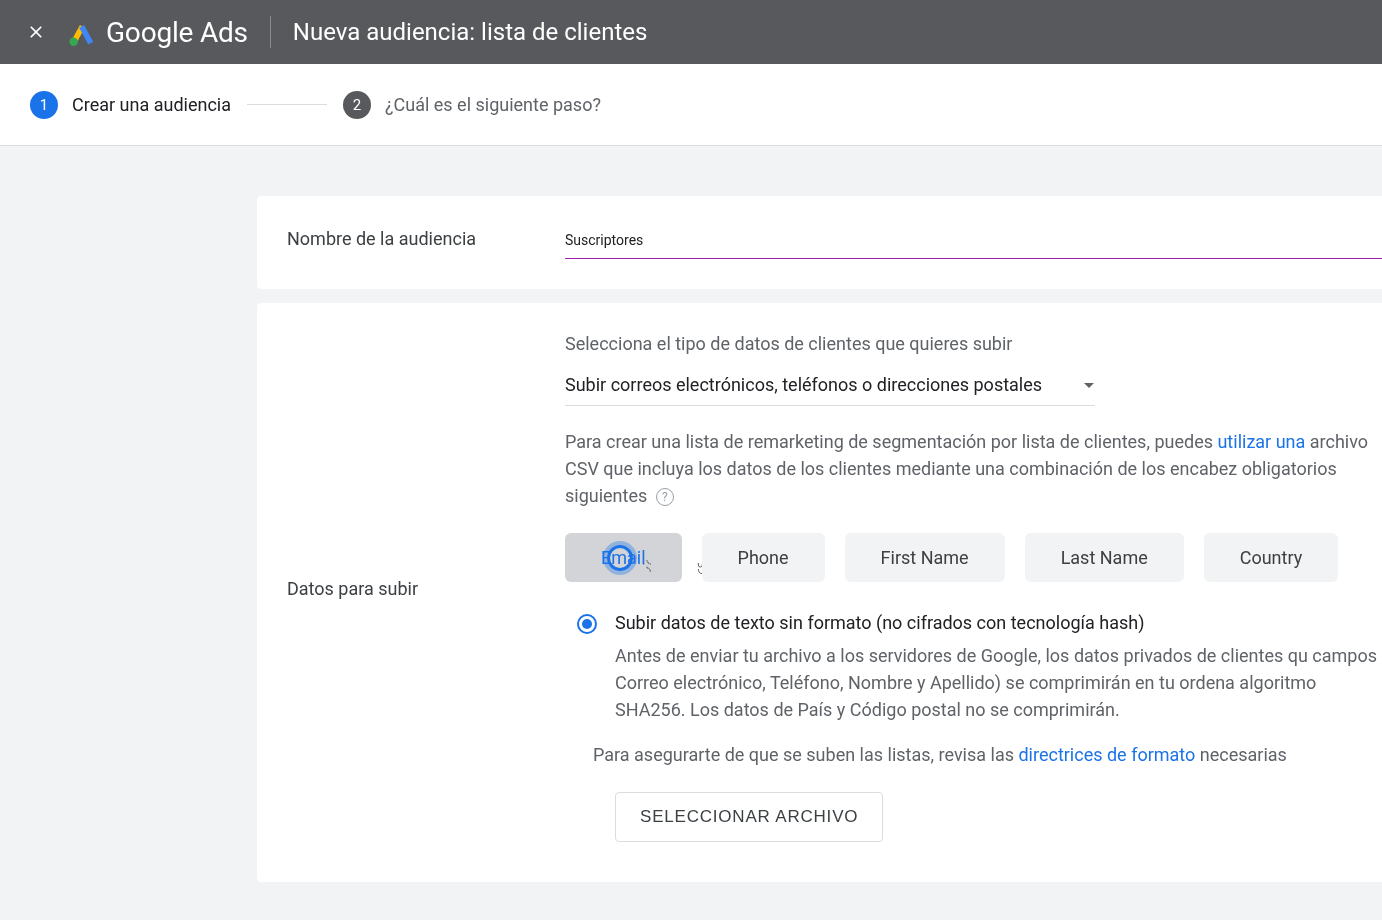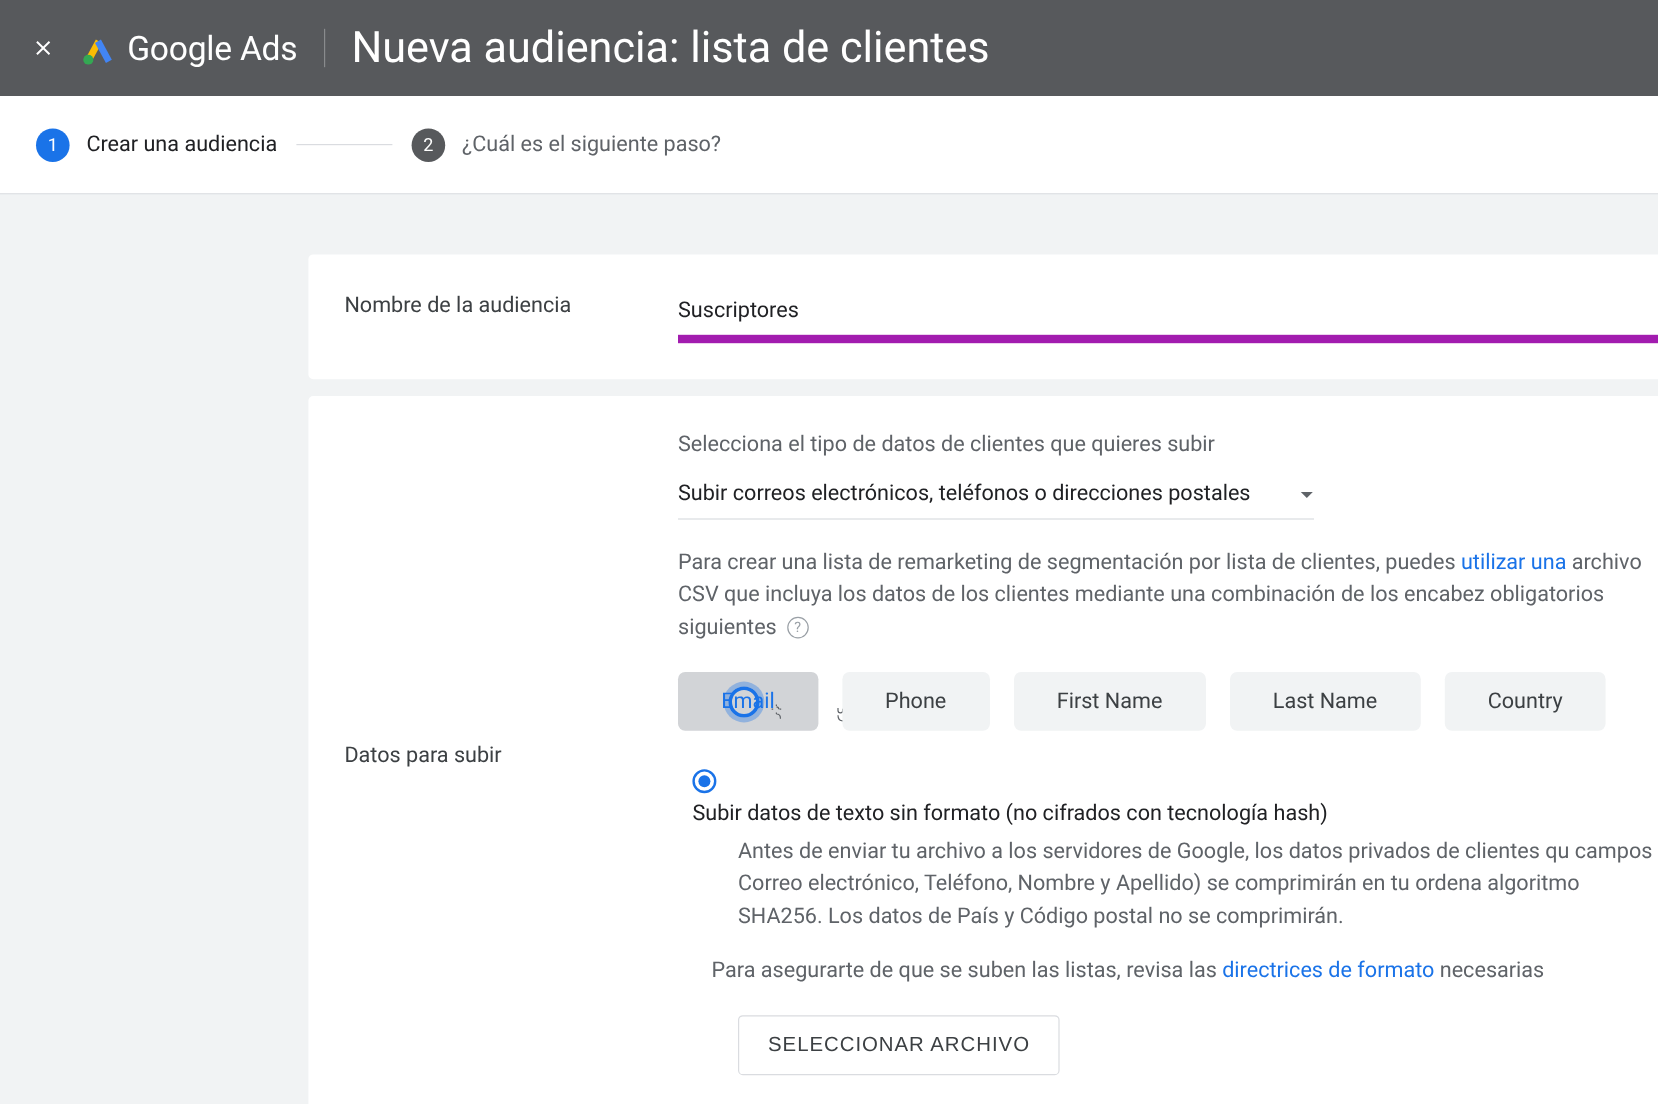--- a/index.html
+++ b/index.html
@@ -5,21 +5,21 @@
   * { box-sizing: border-box; }
   body {
     margin: 0;
     font-family: 'Google Sans', Roboto, Arial, sans-serif;
     background: #f1f3f4;
     color: #3c4043;
     overflow-x: hidden;
   }
   .header {
     background: #57595c;
-    height: 80px;
+    height: 64px;
     display: flex;
     align-items: center;
     padding: 0 18px;
     color: #fff;
   }
   .close-btn {
     width: 36px;
     height: 36px;
     display: flex;
     align-items: center;
@@ -42,21 +42,21 @@
     font-weight: 400;
     letter-spacing: -0.2px;
   }
   .header-divider {
     width: 1px;
     height: 32px;
     background: rgba(255,255,255,0.3);
     margin: 0 22px;
   }
   .page-title {
-    font-size: 36px;
+    font-size: 24px;
     font-weight: 400;
   }
 
   .stepper {
     background: #fff;
     height: 82px;
     display: flex;
     align-items: center;
     padding: 0 30px;
     border-bottom: 1px solid #dadce0;
@@ -104,22 +104,22 @@
     color: #3c4043;
     padding-top: 2px;
   }
   .card-right {
     flex: 1;
     padding-right: 0;
   }
   .text-input {
     width: 100%;
     border: none;
-    border-bottom: 7px solid #a21caf;
-    font-size: 18px;
+    border-bottom: 1px solid #a21caf;
+    font-size: 14px;
     padding: 6px 0 10px 0;
     outline: none;
     color: #202124;
     font-family: inherit;
   }
   .subheading {
     font-size: 18px;
     color: #5f6368;
     margin-bottom: 20px;
   }
@@ -186,23 +186,22 @@
     border-radius: 50%;
     box-shadow: 0 0 0 4px rgba(26,115,232,0.35);
   }
   .cursor-icon {
     position: absolute;
     width: 16px; height: 16px;
     pointer-events: none;
   }
   .radio-row {
     display: flex;
-    gap: 6px;
+    gap: 18px;
     margin-bottom: 2px;
-    flex-direction: column;
   }
   .radio-outer {
     flex: 0 0 20px;
     width: 20px; height: 20px;
     border: 2px solid #1a73e8;
     border-radius: 50%;
     display: flex;
     align-items: center;
     justify-content: center;
     margin-top: 2px;

